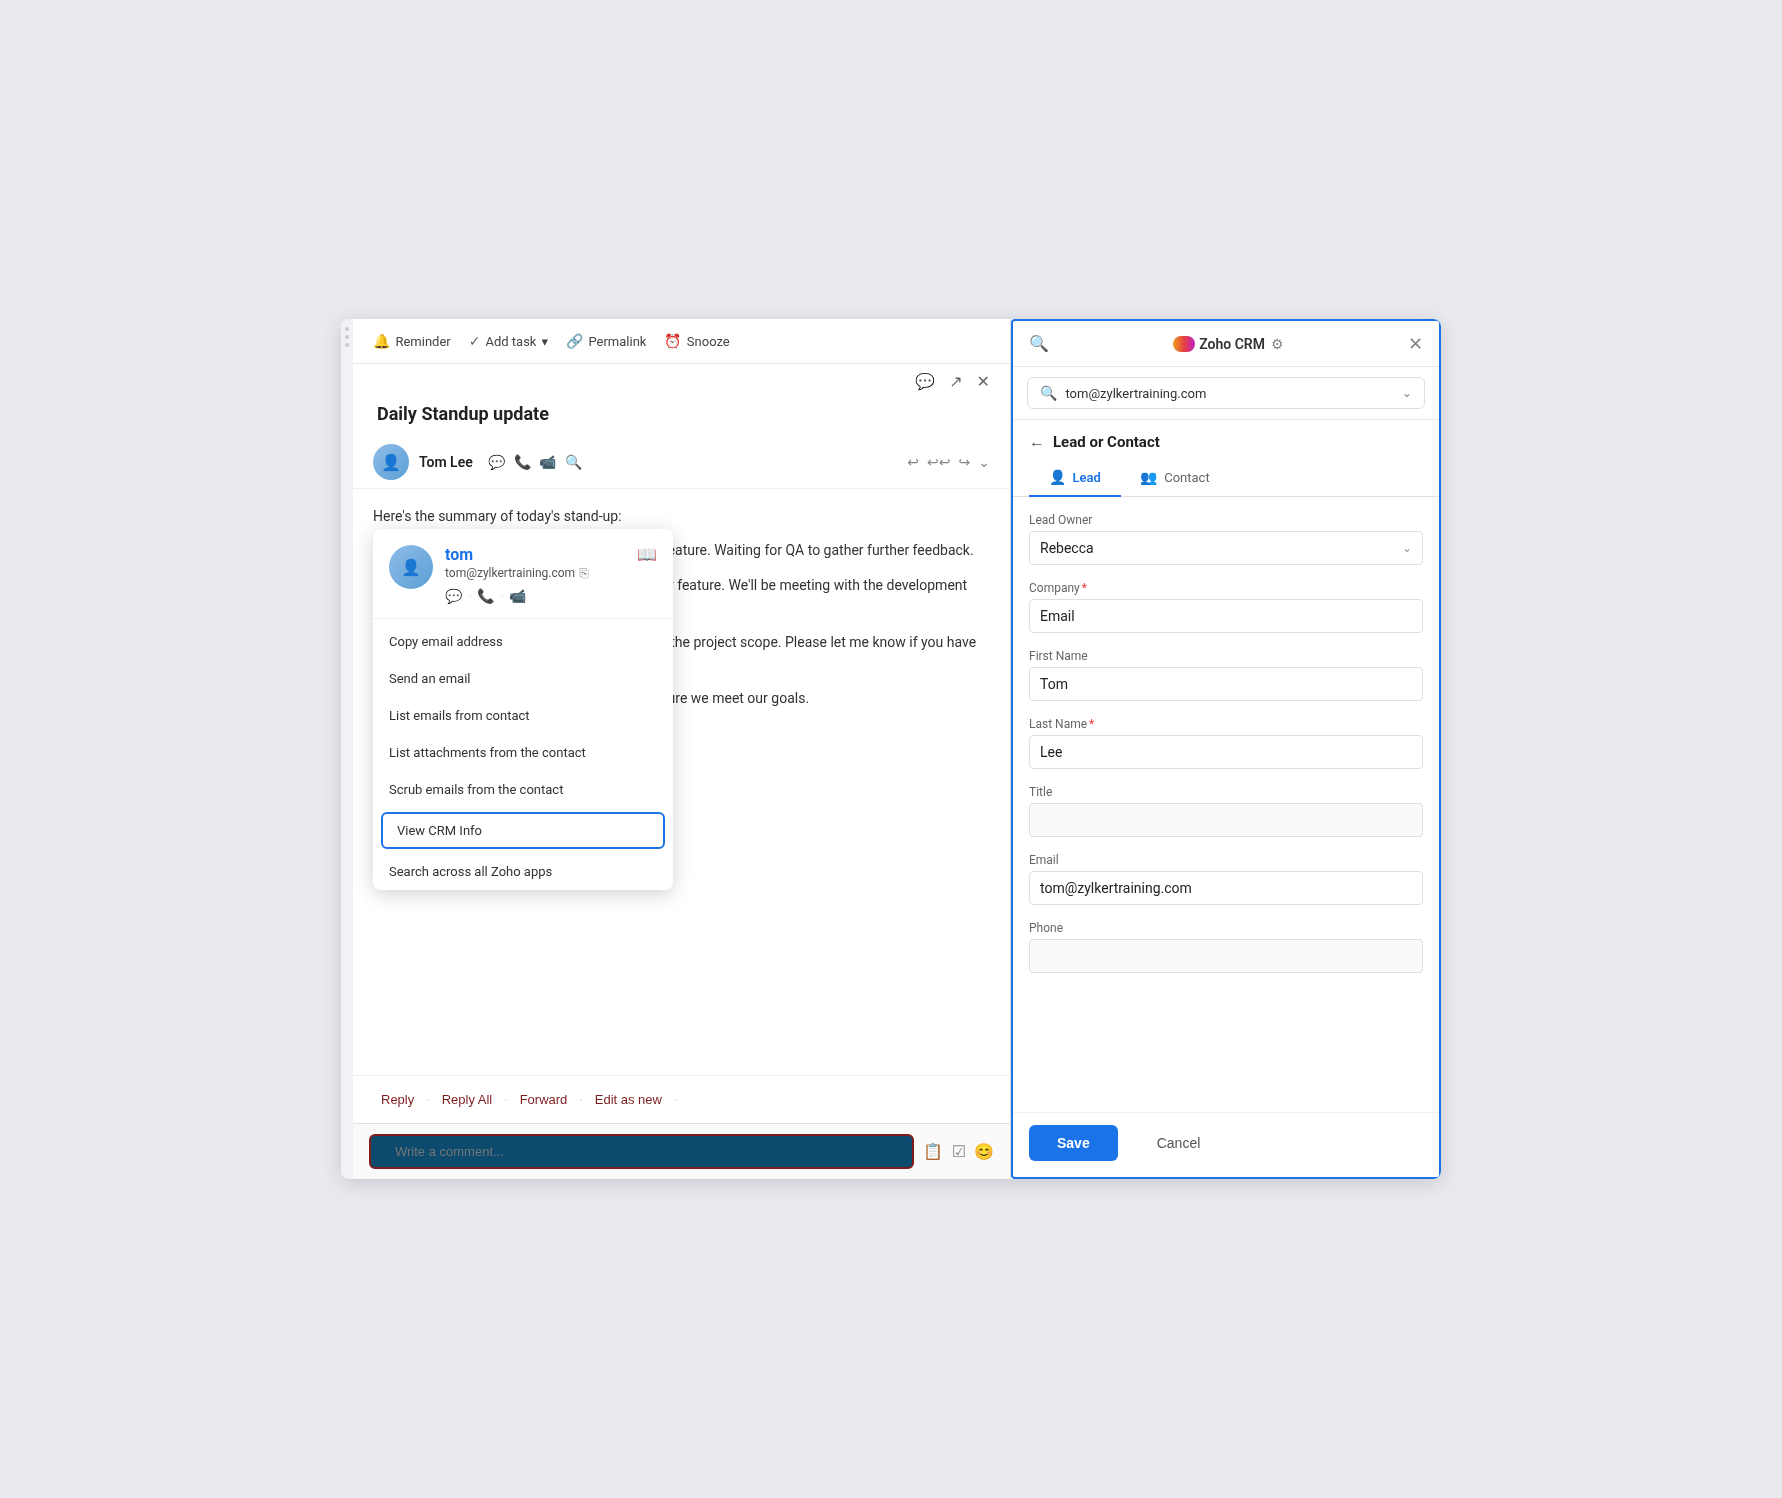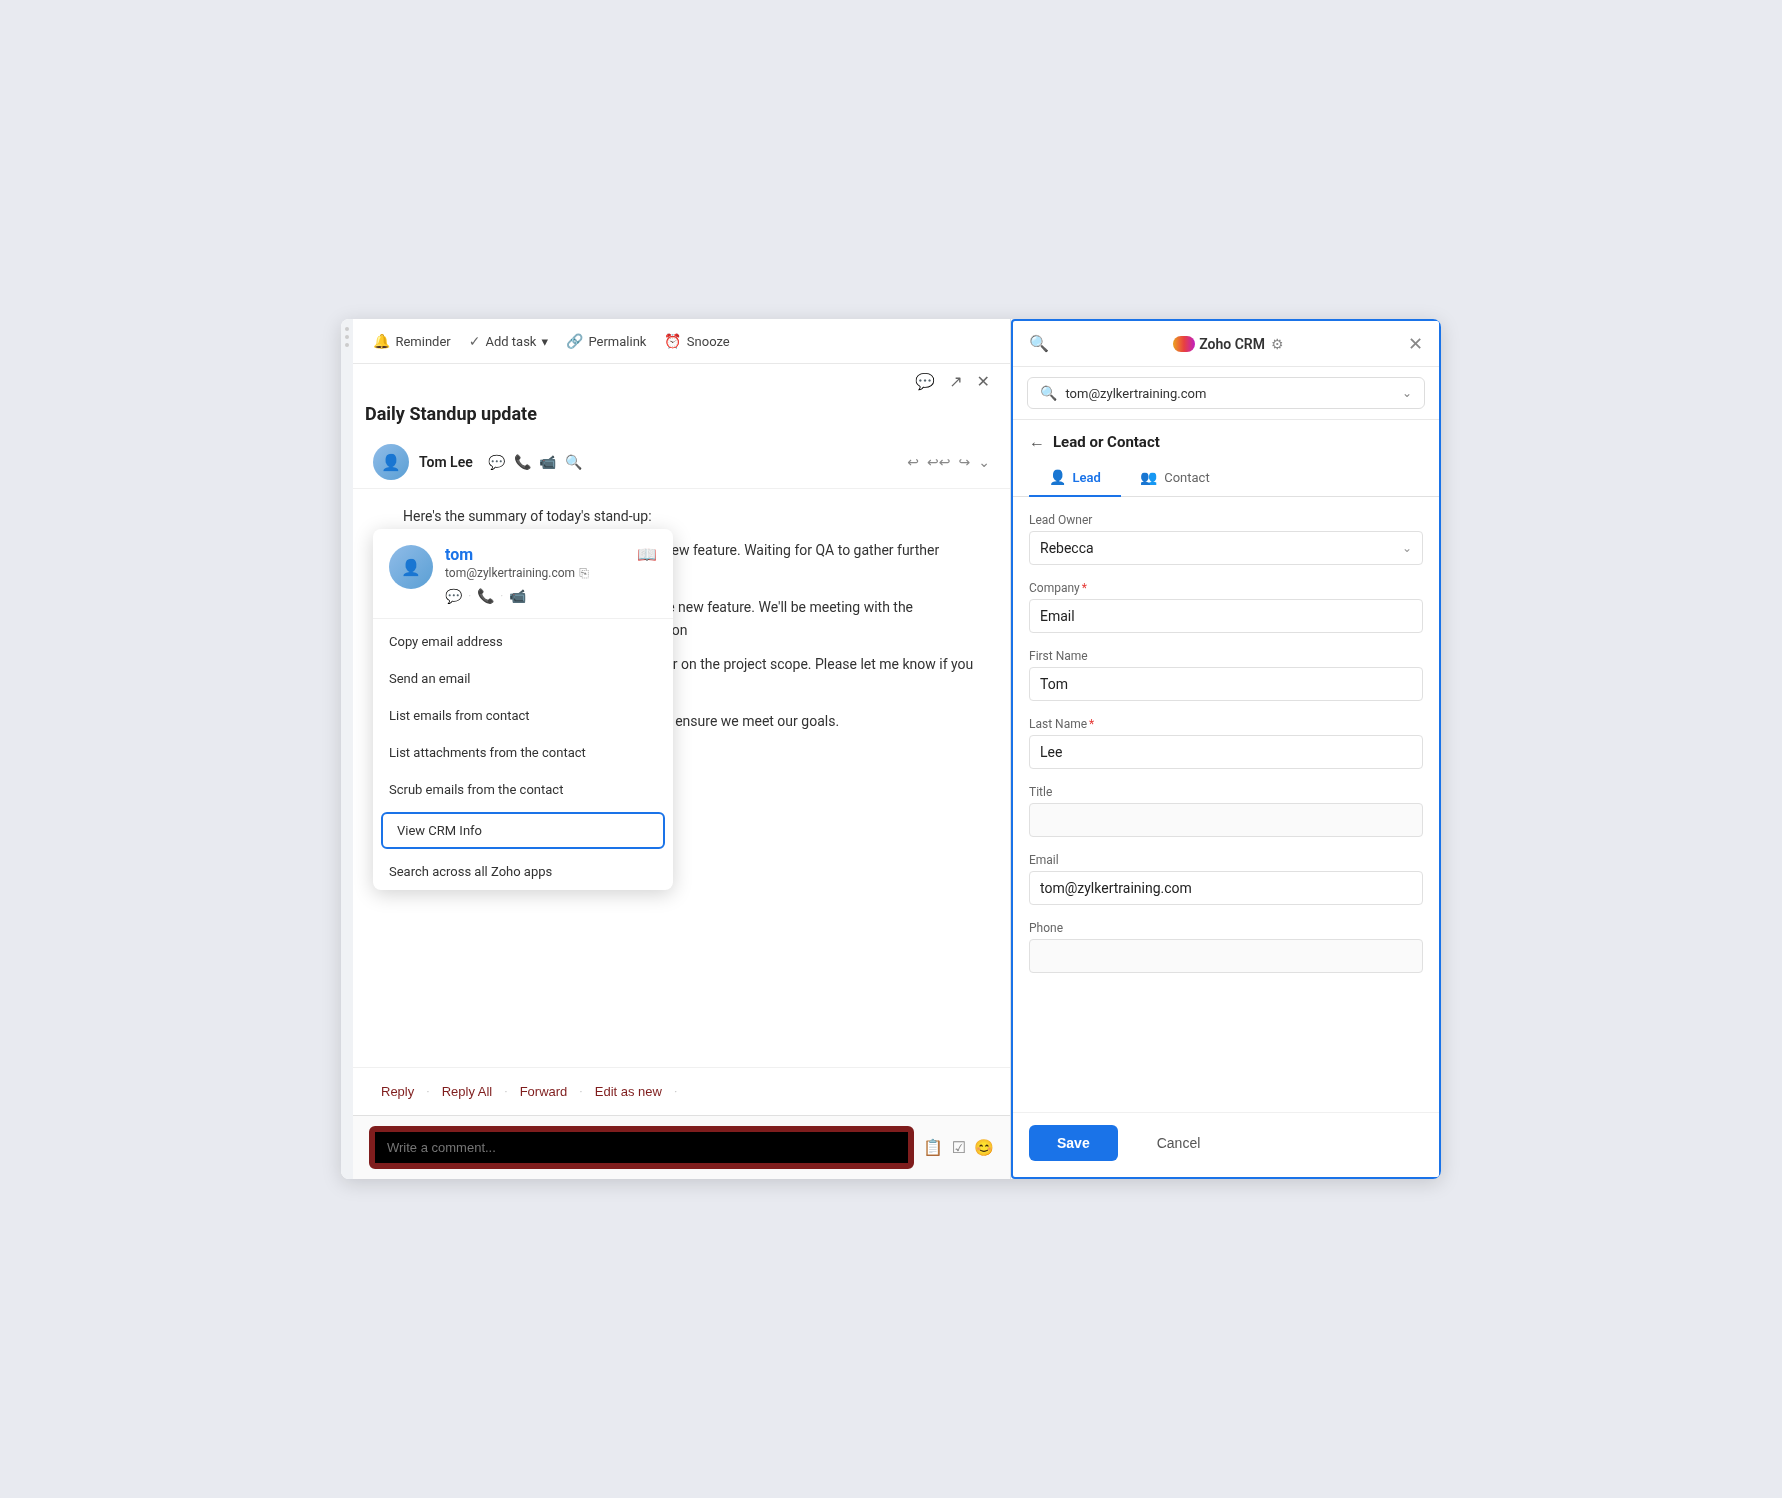--- a/index.html
+++ b/index.html
@@ -59,21 +59,21 @@
       gap: 14px;
       padding: 8px 20px;
     }
     .header-action-icon {
       font-size: 16px;
       color: #666;
       cursor: pointer;
     }
 
     .email-subject {
-      padding: 4px 12px 12px;
+      padding: 4px 24px 12px;
       font-size: 18px;
       font-weight: 700;
       color: #222;
     }
 
     .email-sender-row {
       display: flex;
       align-items: center;
       gap: 10px;
       padding: 8px 20px;
@@ -108,21 +108,21 @@
     }
 
     .email-body {
       flex: 1;
       padding: 16px 20px;
       font-size: 14px;
       color: #333;
       line-height: 1.6;
       overflow-y: auto;
     }
-    .email-body p { margin-bottom: 12px; margin-left: 30px; }
+    .email-body p { margin-bottom: 12px; }
 
     .email-footer-actions {
       display: flex;
       align-items: center;
       gap: 4px;
       padding: 12px 20px;
       border-top: 1px solid #f0f0f0;
     }
     .footer-btn {
       font-size: 13px;
@@ -141,26 +141,26 @@
     .comment-box {
       display: flex;
       align-items: center;
       padding: 10px 16px;
       border-top: 1px solid #e0e0e0;
       background: #fafafa;
       gap: 10px;
     }
     .comment-input {
       flex: 1;
-      border: 6px solid #7f1d1d;
+      border: 2px solid #7f1d1d;
       border-radius: 6px;
-      padding: 8px 12px;
+      padding: 8px 24px;
       font-size: 13px;
       color: #999;
-      background: #000000;
+      background: #0c4a6e;
       outline: none;
     }
     .comment-icons {
       display: flex;
       gap: 8px;
     }
     .comment-icon { font-size: 16px; color: #888; cursor: pointer; }
 
     
     .context-menu {

